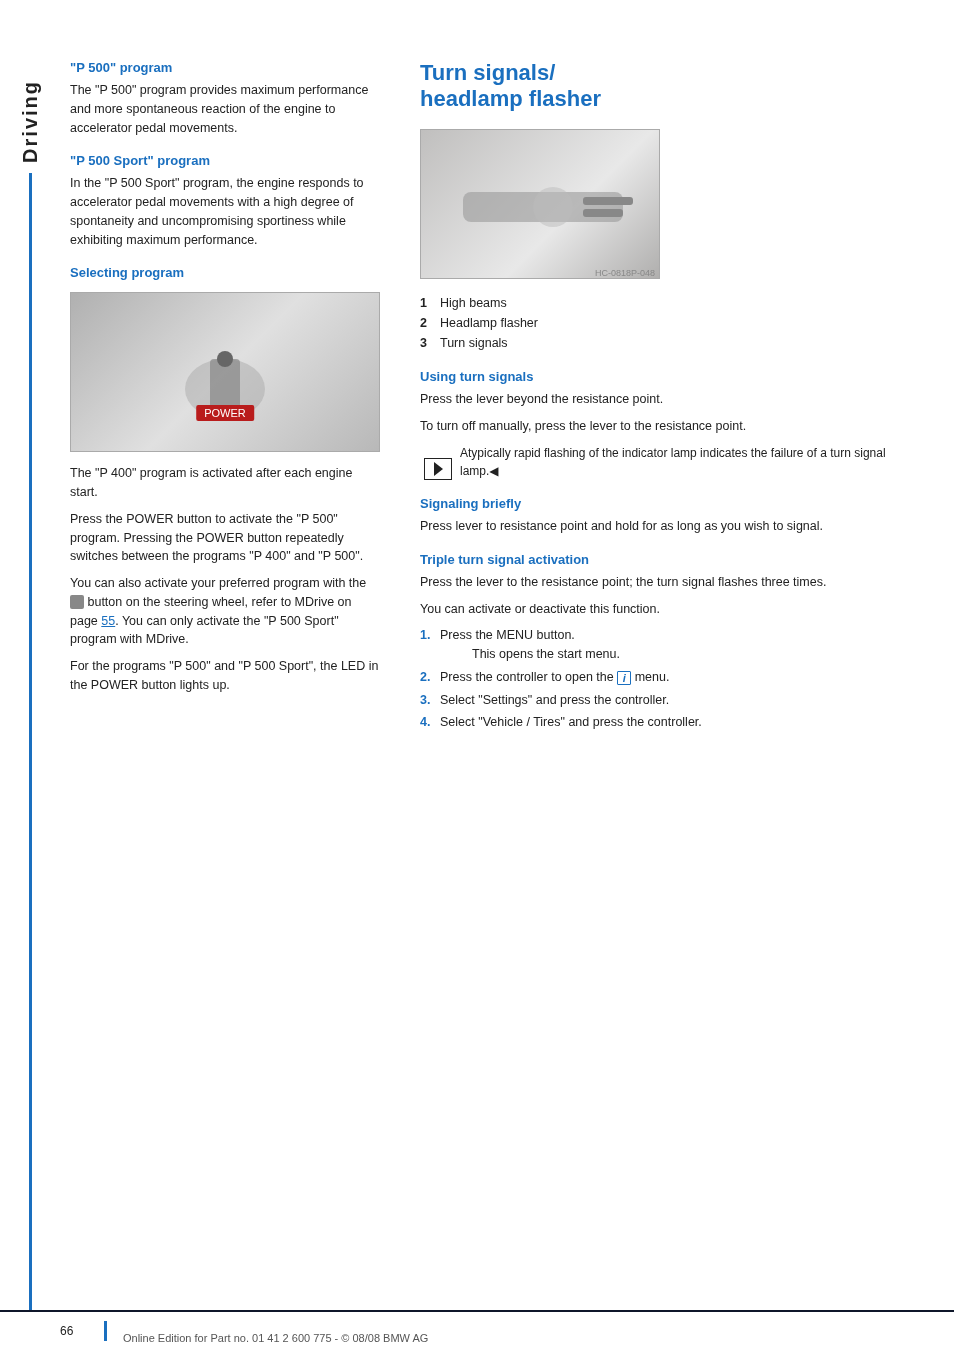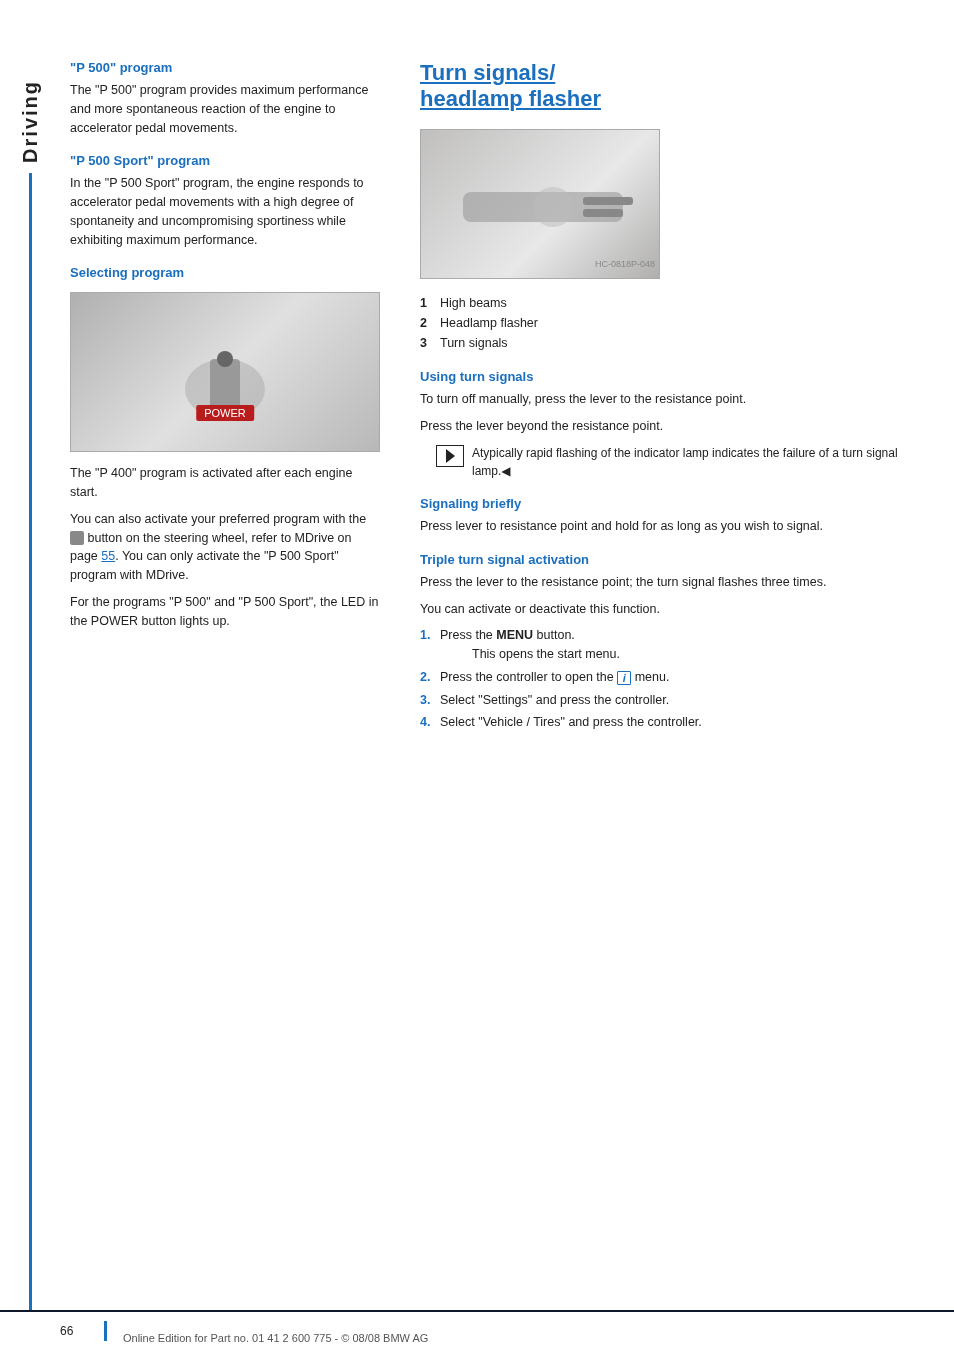--- a/index.html
+++ b/index.html
@@ -77,21 +77,20 @@
     .section-heading-first {
       margin-top: 0;
     }
 
     .main-title {
       color: #1a6fbf;
       font-size: 22px;
       font-weight: bold;
       line-height: 1.2;
       margin-bottom: 16px;
-      text-decoration: underline;
     }
 
     .body-text {
       font-size: 12.5px;
       line-height: 1.5;
       color: #222;
       margin-bottom: 8px;
     }
 
     
@@ -172,23 +171,23 @@
     }
 
     .item-list li .item-num {
       font-weight: bold;
       min-width: 14px;
     }
 
     
     .note-box {
       display: flex;
-      align-items: flex-start;
+      align-items: flex-end;
       gap: 8px;
-      margin: 10px 16px;
+      margin: 10px 4px;
       border-left: none;
     }
 
     .note-box-border {
       border: 1.5px solid #222;
       width: 28px;
       height: 22px;
       display: flex;
       align-items: center;
       justify-content: center;
@@ -213,21 +212,21 @@
 
     
     .blue-link {
       color: #1a6fbf;
       text-decoration: underline;
       margin-top: 36px;
     }
 
     
     .menu-bold {
-      font-weight: bold;
+      font-weight: normal;
     }
 
     
     .i-icon {
       display: inline-block;
       font-style: italic;
       font-weight: bold;
       color: #1a6fbf;
       border: 1.5px solid #1a6fbf;
       width: 14px;
@@ -284,21 +283,21 @@
       display: flex;
       align-items: flex-end;
       justify-content: flex-end;
       padding: 6px;
     }
 
     .img-watermark {
       font-size: 9px;
       color: #888;
       position: absolute;
-      bottom: 9px;
+      bottom: 0;
       right: 4px;
     }
   </style>
 </head>
 <body>
 
 <div class="page-container">
 
   <div class="content-area">
 
@@ -323,20 +322,21 @@
           <svg width="120" height="100" viewBox="0 0 120 100">
             <ellipse cx="60" cy="50" rx="40" ry="30" fill="#aaa" opacity="0.5"></ellipse>
             <rect x="45" y="20" width="30" height="50" rx="4" fill="#888" opacity="0.7"></rect>
             <circle cx="60" cy="20" r="8" fill="#666"></circle>
           </svg>
         </div>
         <div class="power-label">POWER</div>
       </div>
 
       <p class="body-text">The "P 400" program is activated after each engine start.</p>
+      <p class="body-text">Press the POWER button to activate the "P 500" program. Pressing the POWER button repeatedly switches between the programs "P 400" and "P 500".</p>
       <p class="body-text">
         <span>You can also activate your preferred program with the</span>
         <span class="ref-icon"></span>
         <span>button on the steering wheel, refer to MDrive on page</span>
         <span class="blue-link">55</span><span>. You can only activate the "P 500 Sport" program with MDrive.</span>
       </p>
       <p class="body-text">For the programs "P 500" and "P 500 Sport", the LED in the POWER button lights up.</p>
 
     </div>
 
@@ -369,22 +369,22 @@
           <span class="item-num">2</span>
           <span>Headlamp flasher</span>
         </li>
         <li>
           <span class="item-num">3</span>
           <span>Turn signals</span>
         </li>
       </ul>
 
       <div class="section-heading">Using turn signals</div>
+      <p class="body-text">Press the lever beyond the resistance point.</p>
       <p class="body-text">To turn off manually, press the lever to the resistance point.</p>
-      <p class="body-text">Press the lever beyond the resistance point.</p>
 
       <div class="note-box">
         <div class="note-box-border">
           <div style="width:0;height:0;border-top:7px solid transparent;border-bottom:7px solid transparent;border-left:9px solid #222;"></div>
         </div>
         <span class="note-text">
           <span>Atypically rapid flashing of the indicator lamp indicates the failure of a turn signal lamp.</span>◀
         </span>
       </div>
 

